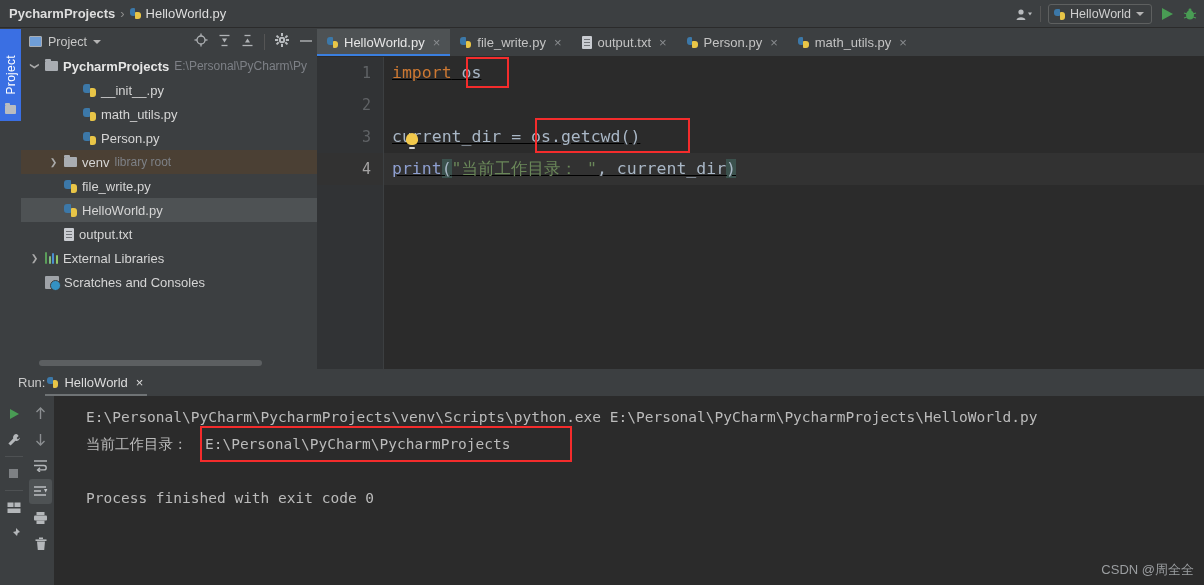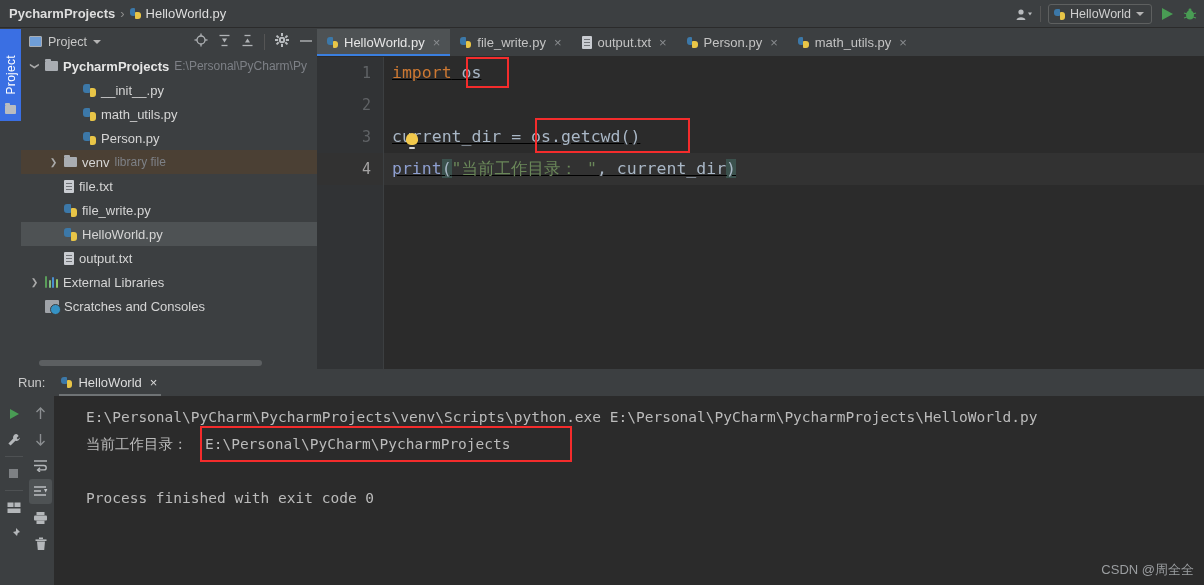--- a/index.html
+++ b/index.html
@@ -195,21 +195,21 @@
     background: #d6d6d6; border-radius: 1px;
   }
 
   
   .redbox { position: absolute; border: 2.5px solid #f42c2c; pointer-events: none; }
 
   
   .runpanel {
     position: absolute; left: 0; top: 369px; right: 0; bottom: 0; background: #3c3f41;
   }
-  .runhead { height: 26px; display: flex; align-items: center; padding-left: 18px; gap: 14px; }
+  .runhead { height: 26px; display: flex; align-items: center; padding-left: 18px; }
   .runhead .run-label { color: #c9c9c9; font-size: 13px; }
   .runtab {
     display: flex; align-items: center; gap: 6px; position: relative;
     height: 27px; padding: 0 4px 0 2px;
   }
   .runtab span { color: #dcdcdc; font-size: 13px; }
   .runtab::after {
     content: ""; position: absolute; left: 0; right: 0; bottom: 0; height: 2px;
     background: #6f7375;
   }
@@ -373,26 +373,21 @@
         </div>
         <div class="row" style="padding-left: 46px;">
           <span class="chev"></span>
           <span class="pyicon"></span>
           <span class="rowlabel">Person.py</span>
         </div>
         <div class="row venv" style="padding-left: 27px;">
           <span class="chev">❯</span>
           <span class="folder"></span>
           <span class="rowlabel">venv</span>
-          <span class="rowpath">library file</span>
-        </div>
-        <div class="row" style="padding-left: 27px;">
-          <span class="chev"></span>
-          <span class="txticon"></span>
-          <span class="rowlabel">file.txt</span>
+          <span class="rowpath">library root</span>
         </div>
         <div class="row" style="padding-left: 27px;">
           <span class="chev"></span>
           <span class="pyicon"></span>
           <span class="rowlabel">file_write.py</span>
         </div>
         <div class="row sel" style="padding-left: 27px;">
           <span class="chev"></span>
           <span class="pyicon"></span>
           <span class="rowlabel">HelloWorld.py</span>

